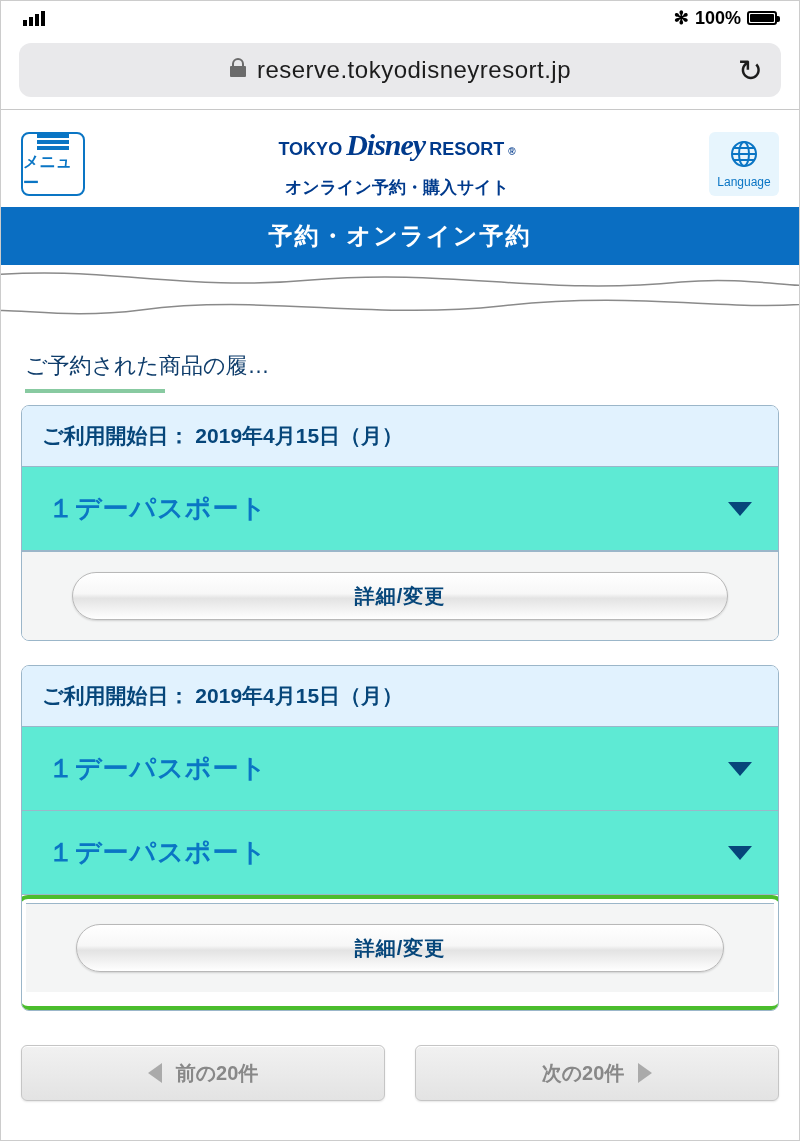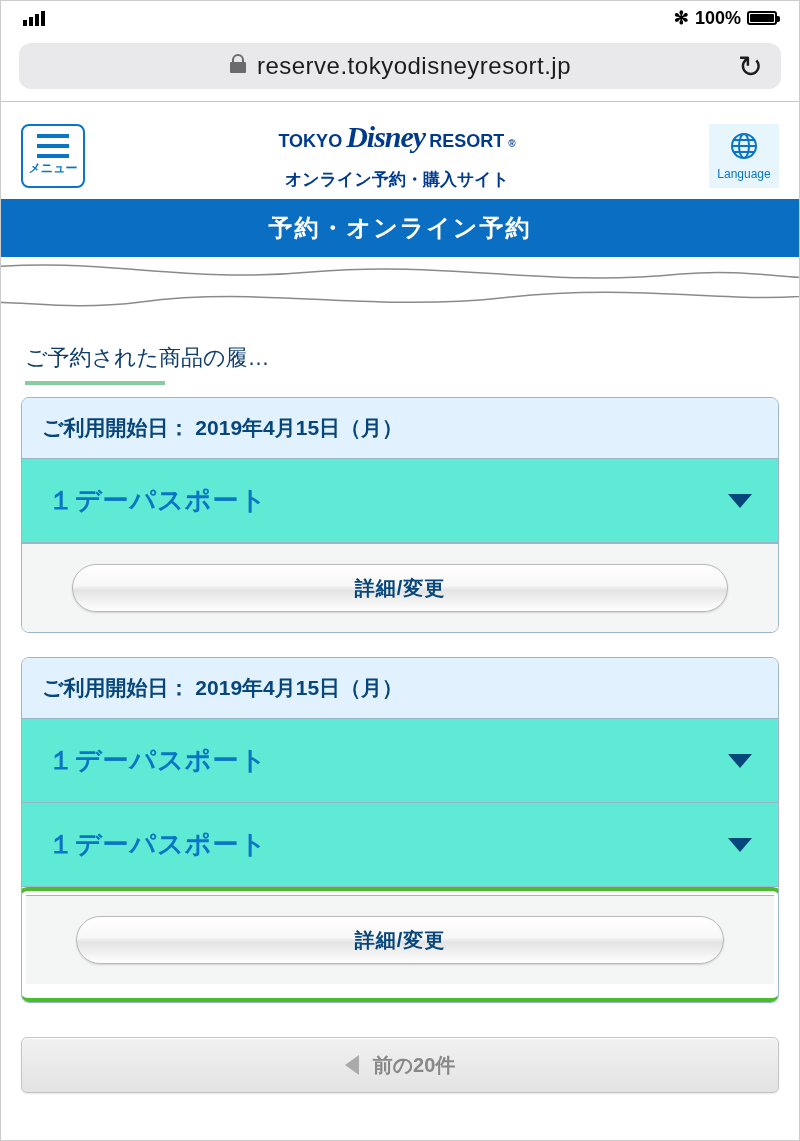--- a/index.html
+++ b/index.html
@@ -34,21 +34,21 @@
     content: ""; position: absolute; right: -5px; top: 3px; width: 3px; height: 6px;
     background: #000; border-radius: 0 2px 2px 0;
   }
   .battery-fill { position: absolute; inset: 1px; background: #000; border-radius: 1px; }
 
   
   .address-bar-wrap { padding: 8px 18px 12px; background:#fff; border-bottom:1px solid #c8c8c8;}
   .address-bar {
     background: #e9e9eb;
     border-radius: 12px;
-    height: 46px;
+    height: 54px;
     display: flex;
     align-items: center;
     justify-content: center;
     padding: 0 18px;
     position: relative;
   }
   .addr-content { display: flex; align-items: center; gap: 10px; }
   .lock-icon { font-size: 20px; color:#6b6b6b; }
   .addr-url { font-size: 24px; letter-spacing: .5px; color:#1c1c1c;}
   .reload-icon {
@@ -62,27 +62,27 @@
     padding: 18px 20px 8px;
     background:#fff;
   }
   .menu-btn {
     width: 64px; height: 64px; border: 2px solid #0a75c4; border-radius: 8px;
     display: flex; flex-direction: column; align-items: center; justify-content: center;
     color: #0a75c4; gap: 2px;
   }
   .menu-btn .bars { width: 32px; height: 24px; display:flex; flex-direction:column; justify-content:space-between;}
   .menu-btn .bars span { height: 4px; width:100%; background:#0a75c4;}
-  .menu-btn-label { font-size: 12px; font-weight:600; }
+  .menu-btn-label { font-size: 16px; font-weight:600; }
   .logo-block { text-align: left; display:flex; flex-direction:column; align-items:center;}
   .logo-top { color:#003a8c; font-weight:600; font-size:18px; display:flex; align-items:baseline; gap:4px;}
   .logo-top .disney { font-family: cursive; font-size:30px; font-style:italic; font-weight:700; color:#003a8c; letter-spacing:-1px;}
   .logo-sub { color:#003a8c; font-size:17px; font-weight:600; margin-top:14px; }
   .lang-btn {
-    width: 70px; height: 64px; background:#e7f5fd; border-radius:0;
+    width: 70px; height: 64px; background:#e7f5fd; border-radius:6px;
     display:flex; flex-direction:column; align-items:center; justify-content:center;
     color:#0a75c4; gap:2px;
   }
   .lang-btn-label { font-size: 12px; font-weight:500; }
 
   
   .title-strip {
     background:#0a6ec2; color:#fff; height:58px;
     display:flex; align-items:center; justify-content:center;
     font-size:24px; font-weight:600; letter-spacing:2px;
@@ -274,13 +274,17 @@
       </div>
     </div>
   </div>
 </div>
 
 <div class="pager">
   <div class="page-btn">
     <span class="arrow-l"></span>
     <span>前の20件</span>
   </div>
+  <div class="page-btn">
+    <span>次の20件</span>
+    <span class="arrow-r"></span>
+  </div>
 </div>
 
 </body></html>

